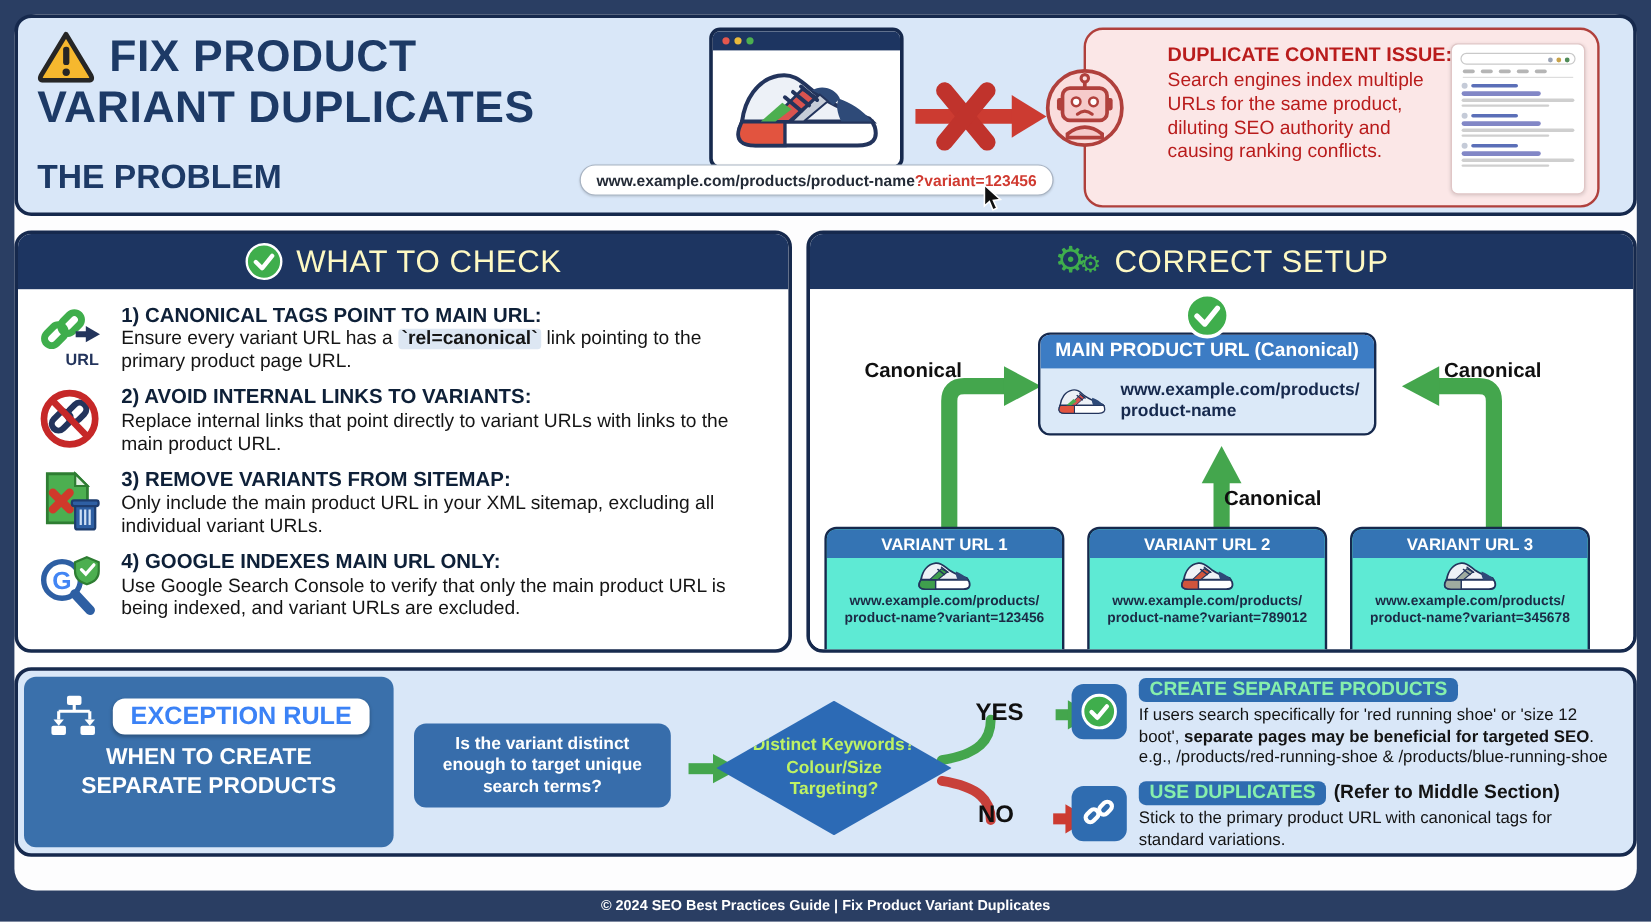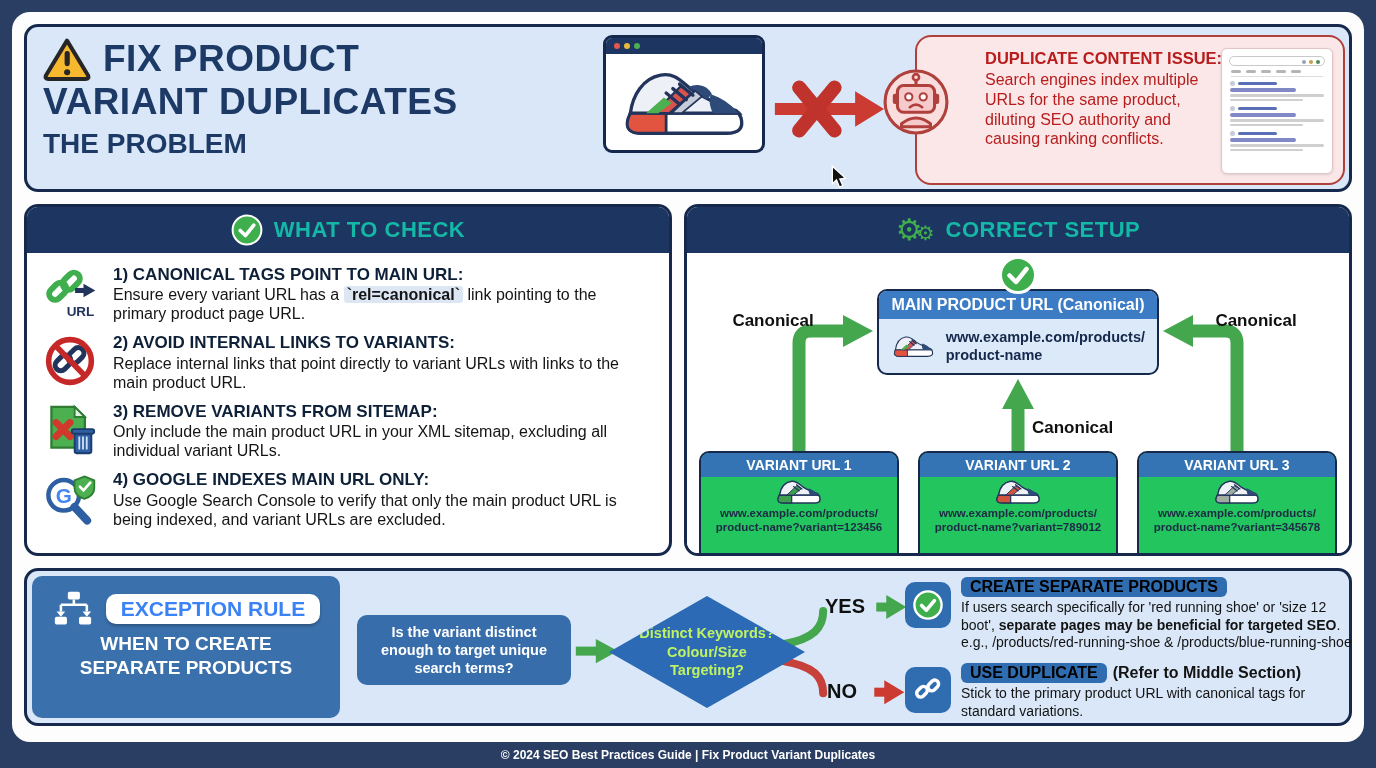--- a/index.html
+++ b/index.html
@@ -1,28 +1,28 @@
 <!DOCTYPE html>
 <html><head>
 <meta charset="utf-8">
 <style>
   * { margin:0; padding:0; box-sizing:border-box; }
   html,body { width:1376px; height:768px; overflow:hidden; }
   body { background:#2a3e63; font-family:"Liberation Sans", sans-serif; position:relative; }
 
   .frame { position:absolute; left:12px; top:12px; width:1352px; height:730px;
-           background:#fdfdfe; border-radius:18px; padding:12px; }
+           background:#fdfdfe; border-radius:18px; padding:0; }
 
   
   .top-panel { position:relative; height:168px; background:#d9e7f8;
                border:3px solid #16294d; border-radius:14px; }
   .title-block { position:absolute; left:16px; top:10px; color:#1d3a66; }
   .t-row1 { display:flex; align-items:center; gap:12px; }
   .t-line { font-size:37px; font-weight:800; letter-spacing:.5px; line-height:1.16; }
-  .t-sub { font-size:28px; font-weight:800; margin-top:4px; }
+  .t-sub { font-size:28px; font-weight:800; margin-top:20px; }
 
   .browser { position:absolute; left:576px; top:8px; width:162px; height:118px;
              background:#fff; border:3px solid #16294d; border-radius:9px; overflow:hidden; }
   .browser-bar { height:16px; background:#1d3561; display:flex; align-items:center; gap:4px; padding-left:8px; }
   .dot { width:6px; height:6px; border-radius:50%; }
   .browser-body { display:flex; align-items:center; justify-content:center; height:96px; }
 
   .url-pill { position:absolute; left:468px; top:122px; height:26px; background:#fff;
               border:1.5px solid #a8b3c2; border-radius:999px; display:flex; align-items:center;
               padding:0 13px; font-size:13px; font-weight:700; color:#242b37; white-space:nowrap;
@@ -53,21 +53,21 @@
   .r-head i { width:5px; height:5px; border-radius:50%; background:#c5cbd8; }
   .r-title { width:42%; height:3px; background:#5b6fb8; border-radius:2px; }
   .r-link { width:70%; height:4px; background:#8287c6; border-radius:2px; margin:2px 0; }
   .r-line { height:2.5px; background:#cfcfcf; border-radius:2px; margin-top:2px; }
   .r-line.short { width:78%; }
 
   
   .mid-row { display:flex; gap:12px; margin-top:12px; height:352px; }
   .panel { border:3px solid #16294d; border-radius:14px; background:#fff; overflow:hidden; }
   .panel-head { height:46px; background:#1d3561; display:flex; align-items:center; justify-content:center; gap:11px; }
-  .panel-head .pt { color:#14b8a6; font-size:22px; font-weight:700; letter-spacing:.5px; }
+  .panel-head .pt { color:#fef9c3; font-size:26px; font-weight:400; letter-spacing:.5px; }
   .check-panel { width:648px; }
   .setup-panel { flex:1; }
 
   .check-body { padding:12px 18px 8px 16px; display:flex; flex-direction:column; gap:10px; }
   .chk-item { display:flex; gap:16px; align-items:flex-start; }
   .chk-icon { width:54px; height:56px; flex:none; display:flex; align-items:center; justify-content:center; }
   .chk-title { font-size:17px; font-weight:800; color:#0e2038; line-height:1.2; }
   .chk-text { font-size:16px; color:#151515; line-height:1.19; }
   .code-chip { background:#dde7f3; font-weight:700; border-radius:3px; padding:0 3px; }
 
@@ -75,21 +75,21 @@
   .setup-body { position:relative; height:300px; background:#fff; }
   .arrows-svg { position:absolute; inset:0; }
   .main-box { position:absolute; left:190px; top:36px; width:282px; border:2.5px solid #16294d;
               border-radius:10px; overflow:hidden; background:#dbe9f8; z-index:2; }
   .main-box-head { background:#3c7cc4; color:#fff; font-size:16px; font-weight:800; text-align:center; padding:5px 0; }
   .main-box-body { display:flex; align-items:center; gap:10px; padding:7px 12px; min-height:54px; }
   .main-url { font-size:14.5px; font-weight:700; color:#16294d; line-height:1.25; }
   .setup-check { position:absolute; left:311px; top:2px; width:40px; height:40px; z-index:3; }
   .canon-label { position:absolute; font-size:17px; font-weight:800; color:#101010; text-align:center; z-index:2; }
   .variant-box { position:absolute; top:198px; width:200px; height:124px; border:2.5px solid #16294d;
-                 border-radius:10px; background:#22c55e; overflow:hidden; z-index:2; }
+                 border-radius:10px; background:#5eead4; overflow:hidden; z-index:2; }
   .variant-head { background:#3474b4; color:#fff; font-size:14px; font-weight:800; text-align:center; padding:4px 0; }
   .v-shoe { display:flex; justify-content:center; margin-top:1px; }
   .v-url { font-size:11.5px; font-weight:700; color:#1c2a45; text-align:center; line-height:1.22; }
 
   
   .bottom-panel { position:relative; margin-top:12px; height:158px; background:#d9e7f8;
                   border:3px solid #16294d; border-radius:14px; }
   .exc-box { position:absolute; left:5px; top:5px; width:308px; height:142px; background:#3a70ab; border-radius:10px; }
   .exc-row { display:flex; align-items:center; justify-content:center; gap:12px; margin-top:14px; }
   .exc-pill { background:#fff; color:#3b82f6; font-size:21px; font-weight:800; padding:3px 15px;
@@ -100,21 +100,21 @@
            display:flex; align-items:center; justify-content:center; text-align:center;
            color:#fff; font-size:14.5px; font-weight:700; line-height:1.25; padding:0 14px; z-index:2; }
   .diamond { position:absolute; left:582px; top:25px; width:196px; height:112px; background:#2c6ab5;
              clip-path:polygon(50% 0,100% 50%,50% 100%,0 50%); display:flex; align-items:center;
              justify-content:center; text-align:center; z-index:2; }
   .diamond .dtext { color:#bef264; font-size:14.5px; font-weight:700; line-height:1.3; width:72%; }
   .yn-label { position:absolute; font-size:20px; font-weight:800; color:#101010; z-index:3; }
   .res-square { position:absolute; left:878px; width:46px; height:46px; background:#2f6cb0; border-radius:10px;
                 display:flex; align-items:center; justify-content:center; z-index:2; }
   .res-text { position:absolute; left:934px; width:392px; color:#131313; }
-  .res-pill { display:inline-block; background:#2f6cb0; color:#000000; font-size:16px; font-weight:800;
+  .res-pill { display:inline-block; background:#2f6cb0; color:#86efac; font-size:16px; font-weight:800;
               padding:1px 9px; border-radius:6px; }
   .res-suffix { font-size:16px; font-weight:800; margin-left:6px; }
   .res-body { font-size:14px; line-height:1.26; margin-top:2px; }
   .res-body b { font-weight:800; }
 
   .footer-bar { position:absolute; left:0; top:745px; width:1376px; text-align:center; }
   .footer-text { color:#fff; font-size:12px; font-weight:700; }
 </style>
 </head>
 <body>
@@ -153,20 +153,24 @@
           <path d="M26 45 L42 31 L49 36 L37 45 Z" fill="#4caf50"></path>
           <g stroke="#23345c" stroke-width="3" stroke-linecap="round">
             <line x1="56" y1="19" x2="68" y2="29"></line>
               <line x1="50" y1="23" x2="62" y2="33"></line>
               <line x1="44" y1="27" x2="56" y2="37"></line>
           </g>
         </svg>
       </div>
     </div>
 
+    <div class="url-pill">
+      <span>www.example.com/products/product-name</span>
+        <span class="url-variant">?variant=123456</span>
+    </div>
     <svg class="cursor" viewBox="0 0 24 28">
       <path d="M4 1 L4 22 L9 17.5 L12.5 26 L16.5 24.2 L13 16.5 L20 15.5 Z" fill="#111" stroke="#fff" stroke-width="1.6"></path>
     </svg>
 
     <svg class="x-arrow" viewBox="0 0 120 64">
       <line x1="2" y1="32" x2="92" y2="32" stroke="#cc3b31" stroke-width="13"></line>
       <polygon points="88,13 119,32 88,51" fill="#cc3b31"></polygon>
       <g stroke="#c0332c" stroke-width="15" stroke-linecap="round">
         <line x1="28" y1="9" x2="66" y2="55"></line>
         <line x1="66" y1="9" x2="28" y2="55"></line>
@@ -507,21 +511,21 @@
     </div>
 
     <div class="res-text" style="top:6px;">
       <span class="res-pill">CREATE SEPARATE PRODUCTS</span>
       <div class="res-body"><span>If users search specifically for 'red running shoe' or 'size 12 boot', </span><b>separate pages may be beneficial for targeted SEO</b><span>.</span><br>
         <span>e.g., /products/red-running-shoe &amp; /products/blue-running-shoe</span>
       </div>
     </div>
 
     <div class="res-text" style="top:92px;">
-      <span class="res-pill">USE DUPLICATE</span><span class="res-suffix">(Refer to Middle Section)</span>
+      <span class="res-pill">USE DUPLICATES</span><span class="res-suffix">(Refer to Middle Section)</span>
       <div class="res-body">Stick to the primary product URL with canonical tags for standard variations.</div>
     </div>
 
   </div>
 </div>
 
 <div class="footer-bar">
   <span class="footer-text">© 2024 SEO Best Practices Guide | Fix Product Variant Duplicates</span>
 </div>
 

